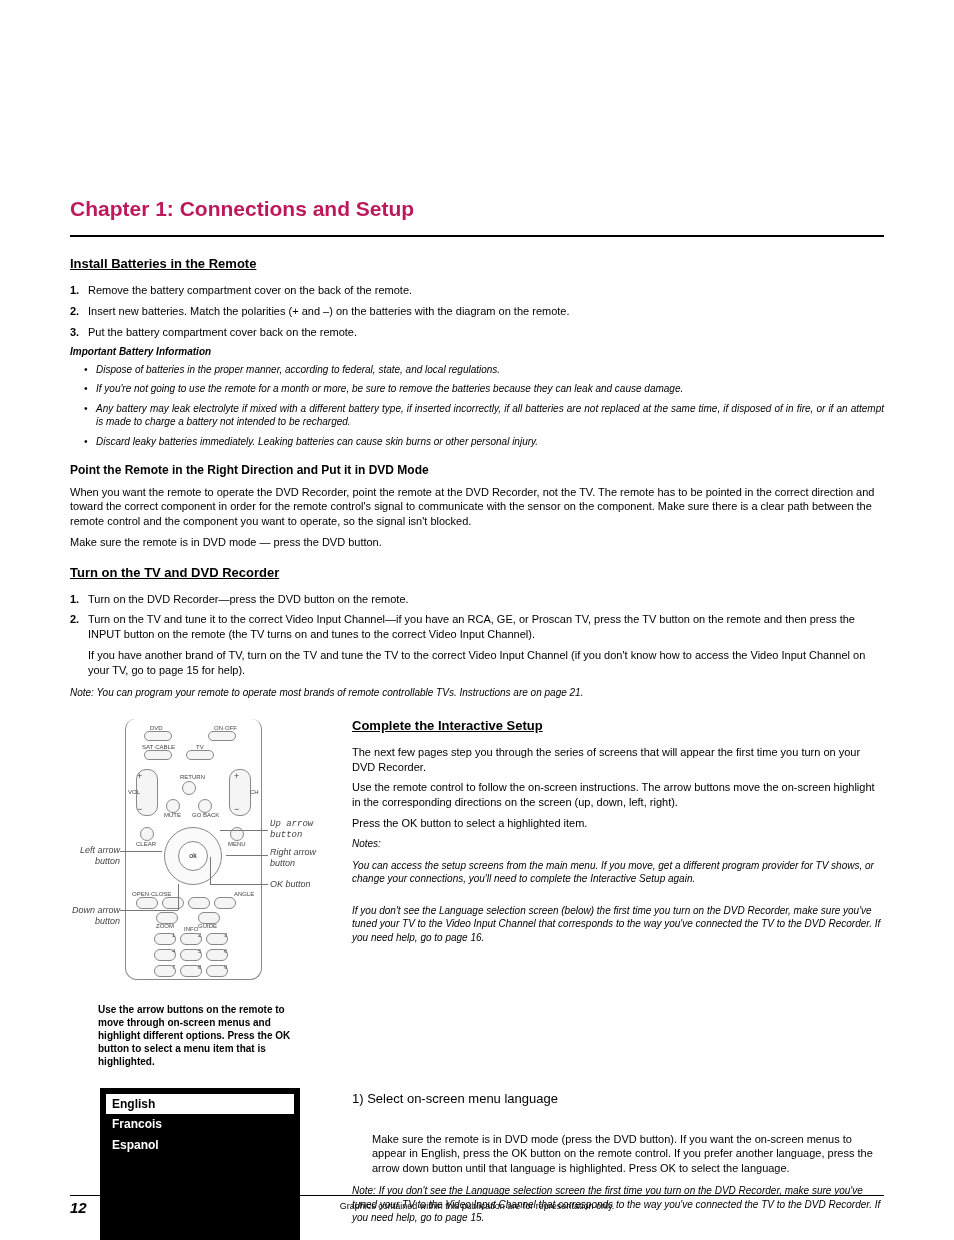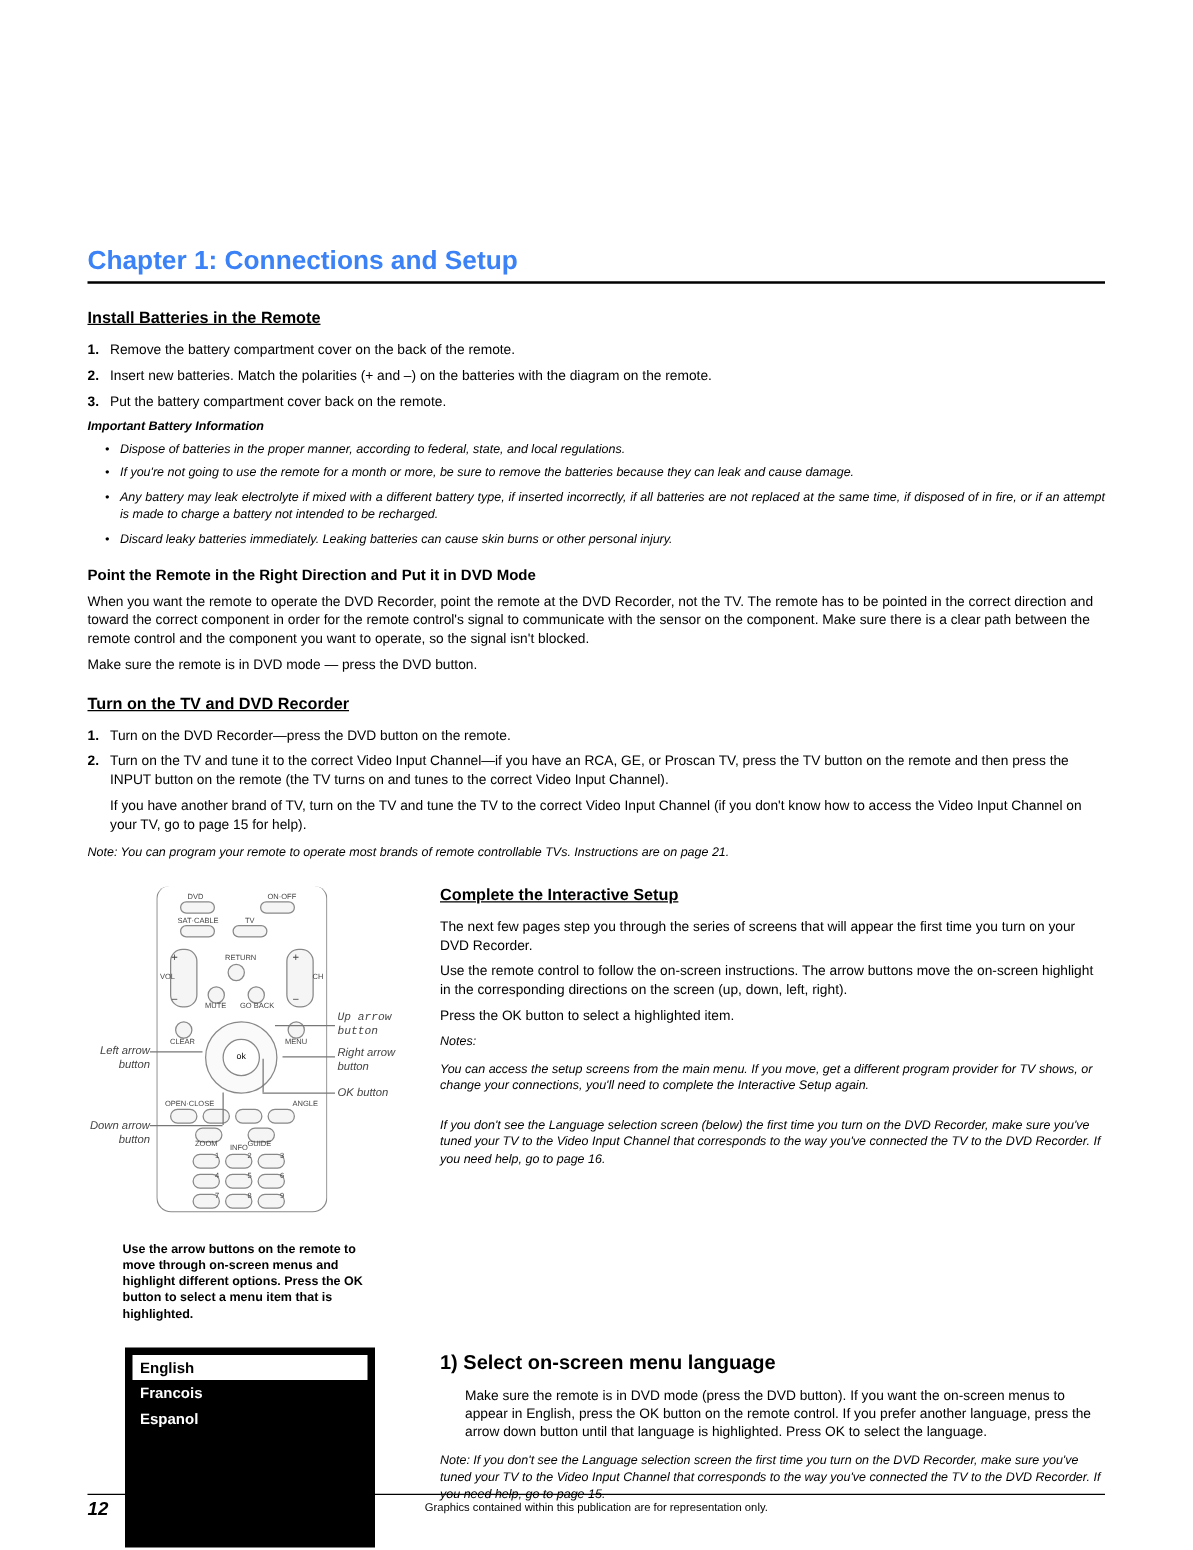--- a/index.html
+++ b/index.html
@@ -15,23 +15,23 @@
   .page {
     width: 954px;
     height: 1240px;
     box-sizing: border-box;
     padding: 195px 70px 40px 70px;
     position: relative;
   }
   .chapter-title {
     font-size: 21px;
     font-weight: bold;
-    color: #3b82f6;
+    color: #be185d;
     border-bottom: 2px solid #000;
-    padding-bottom: 2px;
+    padding-bottom: 12px;
     margin-bottom: 18px;
   }
   .sec-title {
     font-size: 13px;
     font-weight: bold;
     text-decoration: underline;
     margin-top: 14px;
     margin-bottom: 10px;
   }
   .sub-title {
@@ -165,21 +165,21 @@
     position: absolute;
     left: 0;
     font-weight: bold;
     font-style: italic;
     font-size: 15px;
     top: 2px;
   }
   .footer .fcenter {
     text-align: center;
   }
-  .step-title { font-weight: bold; font-size: 16px; margin-top: 18px; margin-bottom: 8px; }
+  .step-title { font-weight: normal; font-size: 13px; margin-top: 18px; margin-bottom: 24px; }
   .sub-para { margin: 0 0 8px 20px; }
 </style>
 </head>
 <body>
 
 <div class="page">
 
   <div class="chapter-title">Chapter 1: Connections and Setup</div>
 
   <div class="sec-title">Install Batteries in the Remote</div>

